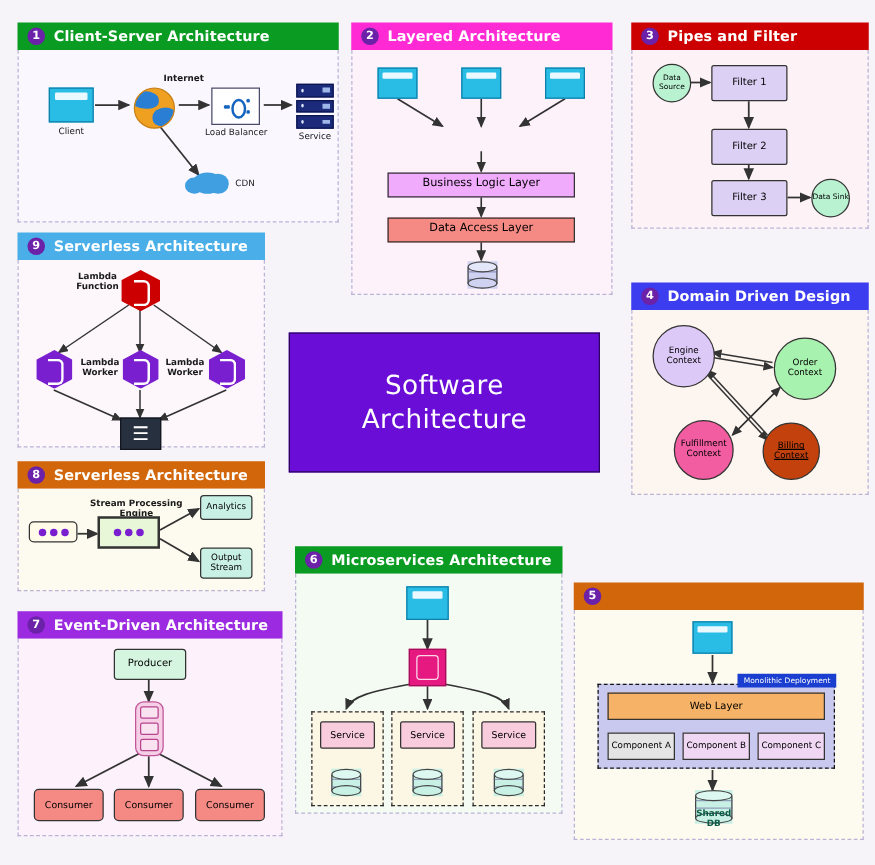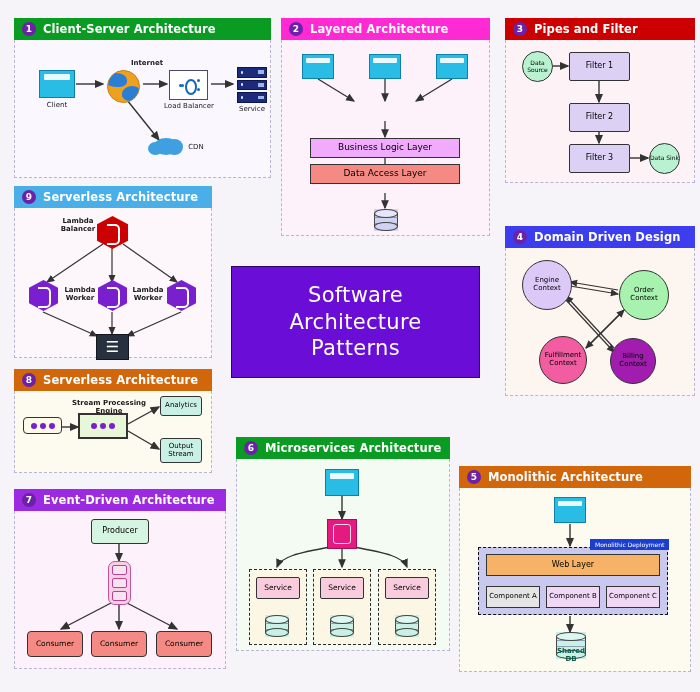--- a/index.html
+++ b/index.html
@@ -163,21 +163,21 @@
         <line x1="103" y1="39" x2="103" y2="61" stroke="#333" stroke-width="1.3" marker-end="url(#a2)"></line>
         <line x1="170" y1="39" x2="134" y2="61" stroke="#333" stroke-width="1.3" marker-end="url(#a2)"></line>
         <line x1="103" y1="81" x2="103" y2="97" stroke="#333" stroke-width="1.3" marker-end="url(#a2)"></line>
         <line x1="103" y1="117" x2="103" y2="133" stroke="#333" stroke-width="1.3" marker-end="url(#a2)"></line>
         <line x1="103" y1="153" x2="103" y2="168" stroke="#333" stroke-width="1.3" marker-end="url(#a2)"></line>
       </svg>
       <div class="browser" style="left:20px;top:14px;width:32px;height:25px;"></div>
       <div class="browser" style="left:87px;top:14px;width:32px;height:25px;"></div>
       <div class="browser" style="left:154px;top:14px;width:32px;height:25px;"></div>
       <div class="node" style="left:28px;top:98px;width:150px;height:20px;background:#f0abfc;font-size:9px;">Business Logic Layer</div>
-      <div class="node" style="left:28px;top:124px;width:150px;height:20px;background:#f58a85;font-size:9px;">Data Access Layer</div>
+      <div class="node" style="left:28px;top:134px;width:150px;height:20px;background:#f58a85;font-size:9px;">Data Access Layer</div>
       <div class="cyl" style="left:92px;top:169px;width:24px;height:22px;background:#cfd2f0;">
         <span class="body" style="background:#cfd2f0;"></span>
           <span class="mid"></span>
         <span class="top" style="background:#e4e6fa;"></span>
           <span class="bot" style="background:#cfd2f0;"></span>
       </div>
     </div>
   </div>
 
   <div class="panel" style="left:505px;top:18px;width:190px;height:165px;">
@@ -223,21 +223,21 @@
         <line x1="97" y1="38" x2="97" y2="74" stroke="#333" stroke-width="1.2" marker-end="url(#a9)"></line>
         <line x1="108" y1="36" x2="162" y2="74" stroke="#333" stroke-width="1.2" marker-end="url(#a9)"></line>
         <line x1="28" y1="104" x2="82" y2="128" stroke="#333" stroke-width="1.2" marker-end="url(#a9)"></line>
         <line x1="97" y1="104" x2="97" y2="126" stroke="#333" stroke-width="1.2" marker-end="url(#a9)"></line>
         <line x1="166" y1="104" x2="112" y2="128" stroke="#333" stroke-width="1.2" marker-end="url(#a9)"></line>
       </svg>
       <div class="cube" style="left:82px;top:8px;width:31px;height:33px;">
           <i style="background:#cc0000;"></i>
           <b></b>
         </div>
-      <div class="lbl b" style="left:42px;top:10px;width:42px;">Lambda Balancer</div>
+      <div class="lbl b" style="left:42px;top:10px;width:42px;">Lambda Function</div>
       <div class="cube" style="left:14px;top:72px;width:29px;height:31px;">
           <i style="background:#7a1fd0;"></i>
           <b></b>
         </div>
       <div class="lbl b" style="left:45px;top:79px;width:40px;">Lambda Worker</div>
       <div class="cube" style="left:83px;top:72px;width:29px;height:31px;">
           <i style="background:#7a1fd0;"></i>
           <b></b>
         </div>
       <div class="lbl b" style="left:113px;top:79px;width:40px;">Lambda Worker</div>
@@ -264,29 +264,28 @@
         <line x1="64" y1="38" x2="112" y2="46" stroke="#333" stroke-width="1.2" marker-end="url(#a4)"></line>
         <line x1="112" y1="42" x2="64" y2="34" stroke="#333" stroke-width="1.2" marker-end="url(#a4)"></line>
         <line x1="60" y1="52" x2="108" y2="104" stroke="#333" stroke-width="1.2" marker-end="url(#a4)"></line>
         <line x1="108" y1="100" x2="60" y2="48" stroke="#333" stroke-width="1.2" marker-end="url(#a4)"></line>
         <line x1="118" y1="62" x2="80" y2="100" stroke="#333" stroke-width="1.2" marker-end="url(#a4)"></line>
         <line x1="80" y1="100" x2="118" y2="62" stroke="#333" stroke-width="1.2" marker-end="url(#a4)"></line>
       </svg>
       <div class="node" style="left:16px;top:12px;width:50px;height:50px;border-radius:50%;background:#ddc9f7;font-size:7px;">Engine Context</div>
       <div class="node" style="left:113px;top:22px;width:50px;height:50px;border-radius:50%;background:#a8f2b0;font-size:7px;">Order Context</div>
       <div class="node" style="left:33px;top:88px;width:48px;height:48px;border-radius:50%;background:#f25ca0;font-size:7px;">Fulfillment Context</div>
-      <div class="node" style="left:104px;top:90px;width:46px;height:46px;border-radius:50%;background:#a21caf;font-size:7px;">Billing Context</div>
+      <div class="node" style="left:104px;top:90px;width:46px;height:46px;border-radius:50%;background:#c2410c;font-size:7px;text-decoration:underline;">Billing Context</div>
     </div>
   </div>
 
   <div id="center-title" style="left:231px;top:266px;width:247px;height:110px;">
     <div>
       <div>Software</div>
       <div>Architecture</div>
-      <div>Patterns</div>
     </div>
   </div>
 
   <div class="panel" style="left:14px;top:369px;width:198px;height:104px;">
     <div class="panel-header" style="background:#d2660a;">
       <span class="badge">8</span>
       <span>Serverless Architecture</span>
     </div>
     <div class="panel-body" style="height:82px;background:#fdfbef;">
       <svg class="wires" width="195" height="82">
@@ -362,21 +361,20 @@
           <span class="mid"></span>
           <span class="top" style="background:#ddf8f0;"></span>
           <span class="bot" style="background:#c9f0e4;"></span>
       </div>
     </div>
   </div>
 
   <div class="panel" style="left:459px;top:466px;width:232px;height:206px;">
     <div class="panel-header" style="background:#d2660a;">
       <span class="badge">5</span>
-      <span>Monolithic Architecture</span>
     </div>
     <div class="panel-body" style="height:184px;background:#fdfbef;">
       <svg class="wires" width="229" height="184">
         <defs>
             <marker id="a5" markerWidth="7" markerHeight="7" refX="6" refY="3" orient="auto">
               <path d="M0,0 L7,3 L0,6 z" fill="#333"></path>
             </marker>
           </defs>
         <line x1="110" y1="36" x2="110" y2="58" stroke="#333" stroke-width="1.4" marker-end="url(#a5)"></line>
         <line x1="110" y1="128" x2="110" y2="144" stroke="#333" stroke-width="1.4" marker-end="url(#a5)"></line>

